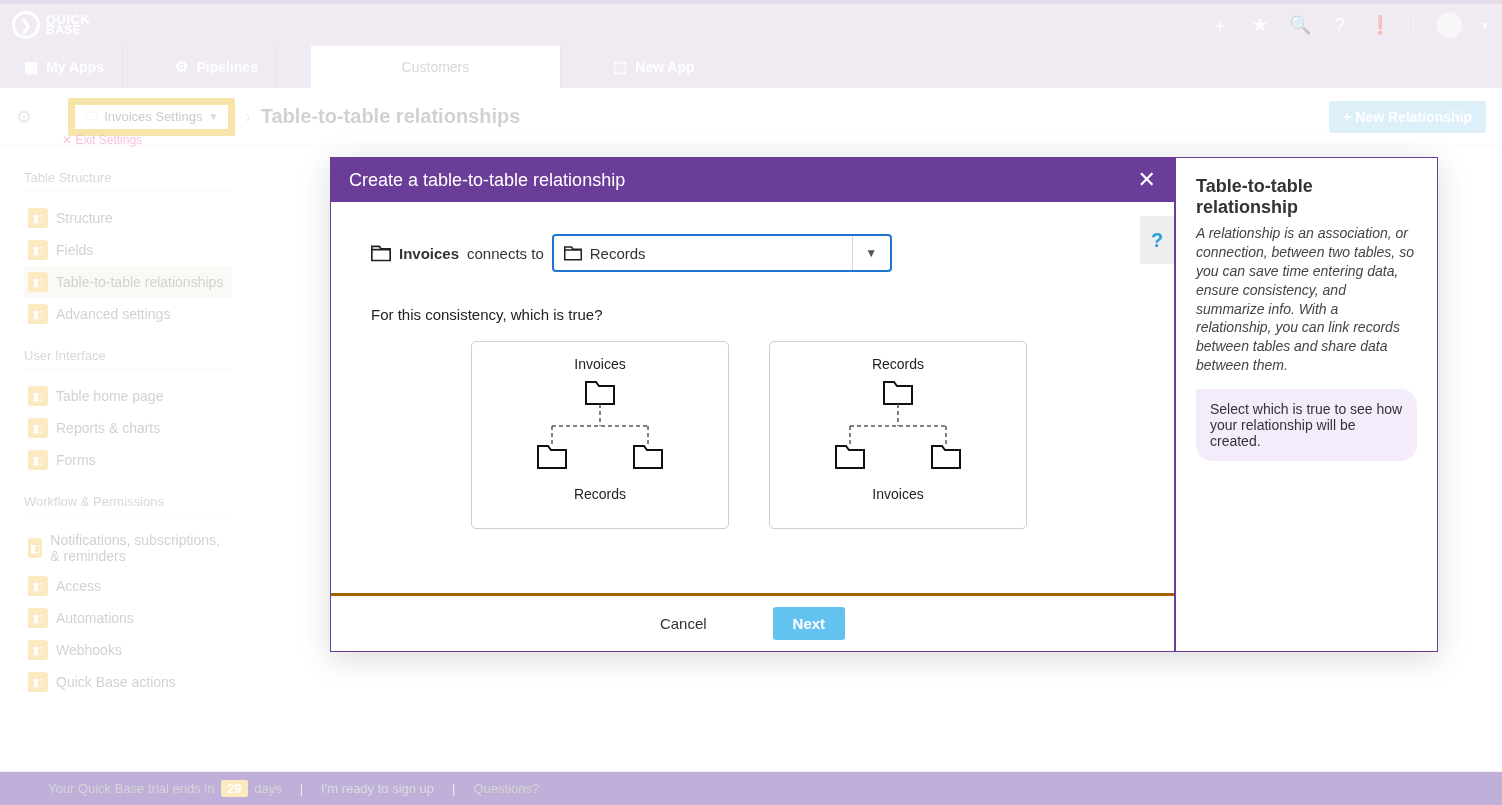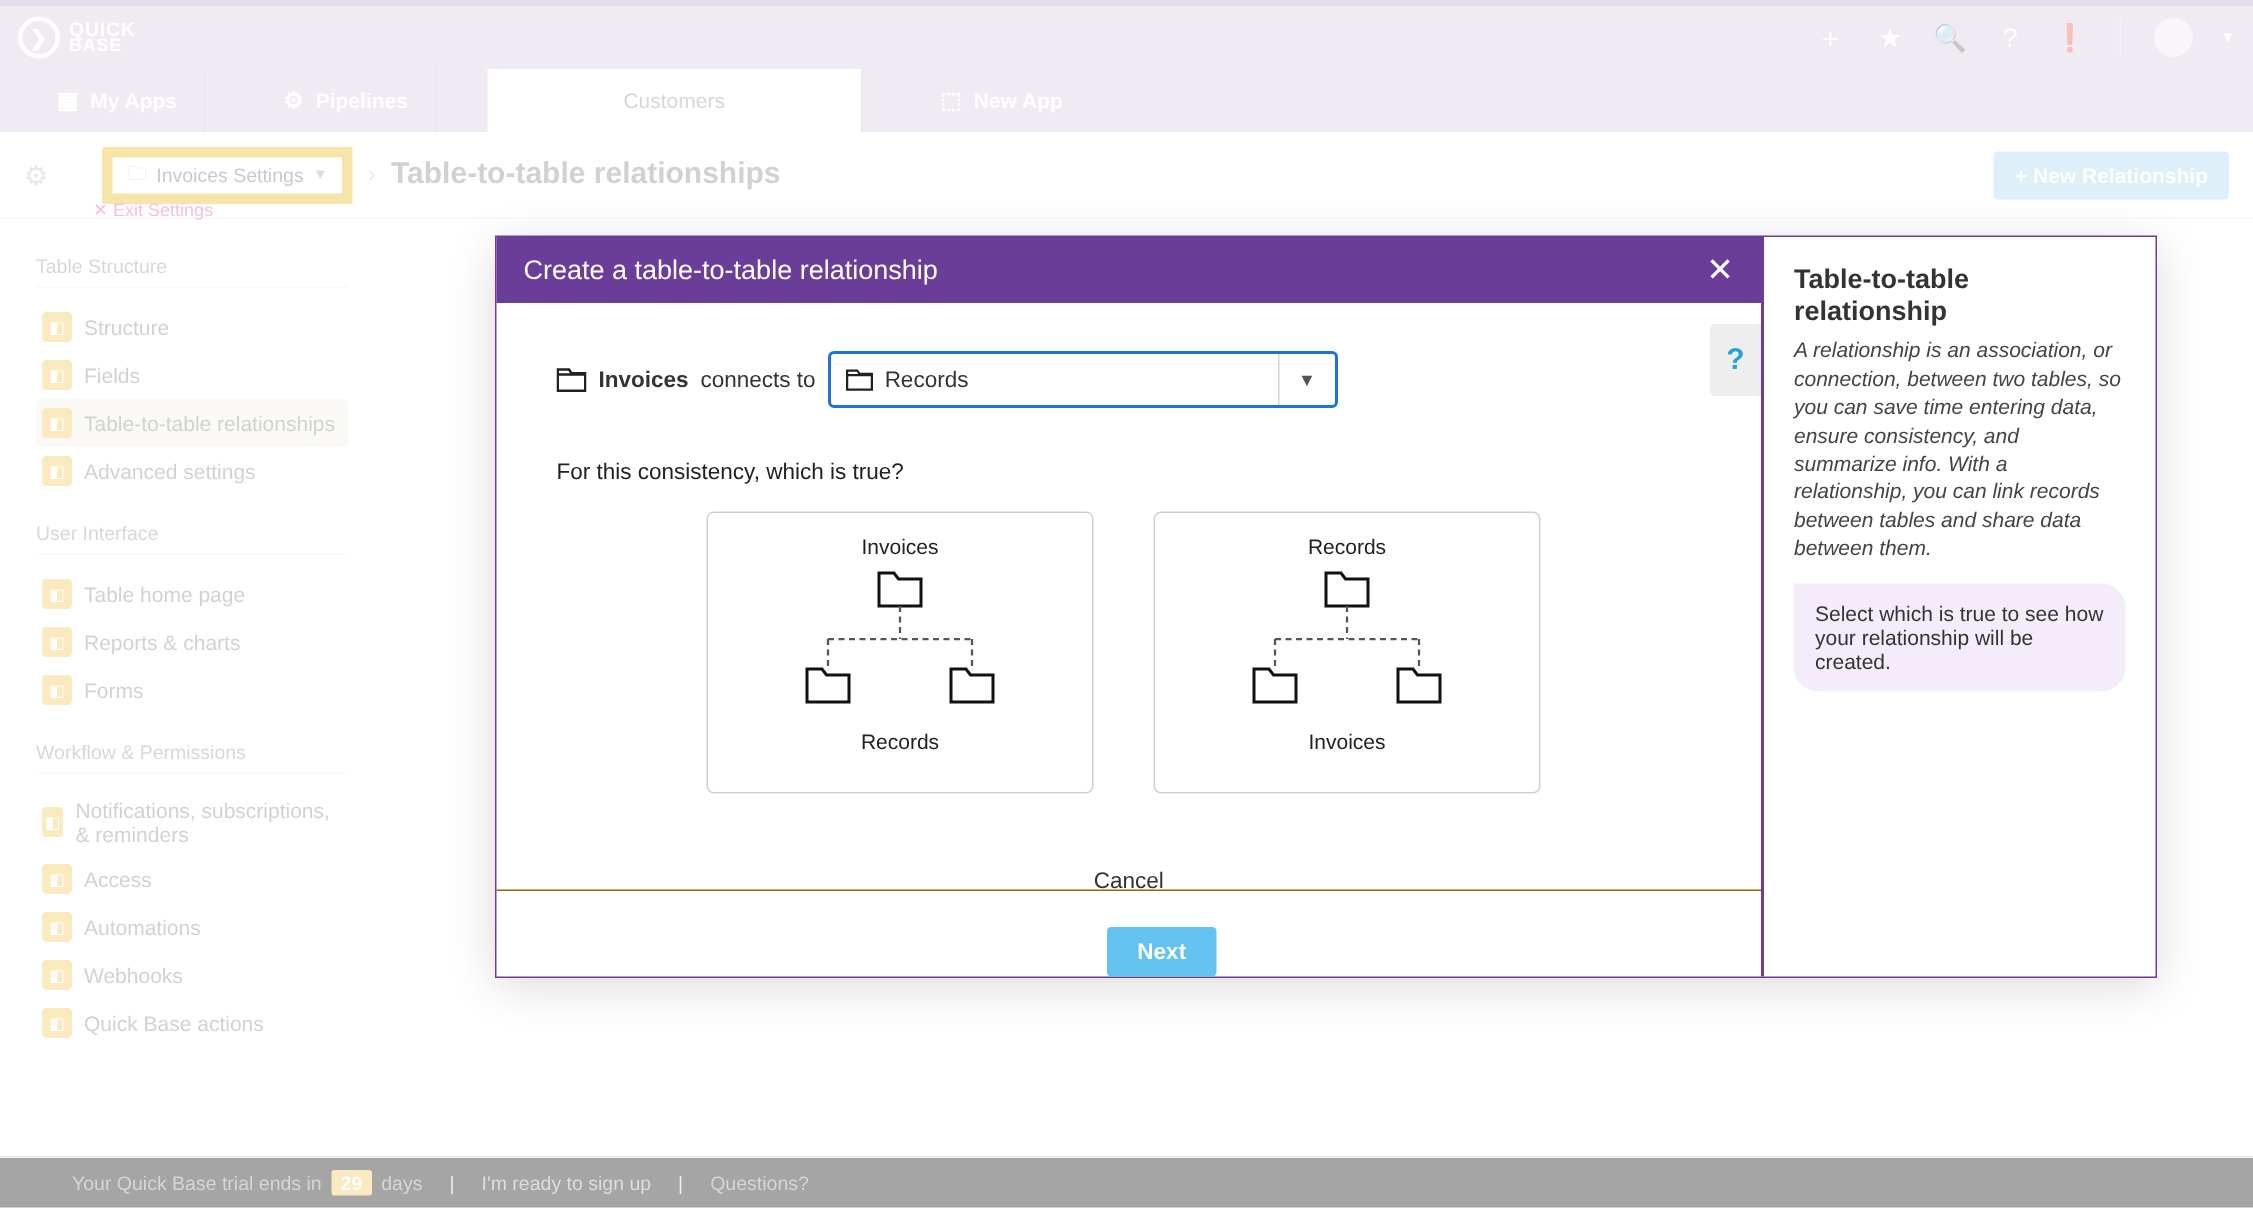--- a/index.html
+++ b/index.html
@@ -12,21 +12,21 @@
   .brand .logo { width: 28px; height: 28px; border: 3px solid #fff; border-radius: 50%; display: flex; align-items: center; justify-content: center; color: #fff; font-size: 14px; font-weight: 900; }
   .brand .wordmark { line-height: 0.9; font-size: 12px; }
   .brand .wordmark .line1 { font-size: 13px; }
   .topbar-right { margin-left: auto; display: flex; align-items: center; gap: 18px; color: #fff; }
   .topbar-right .ic { width: 22px; height: 22px; display: flex; align-items: center; justify-content: center; font-size: 18px; }
   .topbar-right .sep { width: 1px; height: 26px; background: #e7dbec; margin: 0 4px; }
   .avatar { width: 26px; height: 26px; border-radius: 50%; background: #eee6f3; }
   .caret { font-size: 10px; color: #fff; }
 
   
-  .tabs { height: 42px; background: #d7c7df; display: flex; align-items: stretch; padding-left: 20px; gap: 34px; }
+  .tabs { height: 42px; background: #d7c7df; display: flex; align-items: stretch; padding-left: 6px; gap: 34px; }
   .tab { display: flex; align-items: center; gap: 8px; padding: 0 18px; color: #fff; font-size: 14px; font-weight: 600; border-right: 1px solid #c6b1d3; cursor: pointer; }
   .tab.active { background: #fff; color: #8a8f98; font-weight: 500; min-width: 250px; justify-content: center;}
   .tab .ic { font-size: 15px; }
 
   
   .pagehdr { height: 58px; border-bottom: 1px solid #ececec; display: flex; align-items: center; padding: 0 16px; }
   .gear { color: #bdbdbd; font-size: 18px; margin-right: 36px; }
   .settings-pill { border: 7px solid #eab308; border-radius: 2px; height: 38px; display: flex; align-items: center; gap: 6px; padding: 0 10px; color: #666; font-size: 13px; }
   .settings-pill .fic { color: #bbb; }
   .crumb-sep { color: #c5c5c5; margin: 0 10px; font-size: 16px; }
@@ -37,40 +37,40 @@
   
   .mainarea { position: absolute; left: 0; right: 0; top: 146px; bottom: 34px; display: flex; }
   .sidebar { width: 248px; padding: 20px 16px 16px 24px; color: #8f8f8f; font-size: 14px; }
   .sidebar h5 { font-size: 13px; font-weight: 400; color: #8f8f8f; margin: 18px 0 10px; border-bottom: 1px solid #eee; padding-bottom: 6px; }
   .sidebar h5:first-child{ margin-top: 4px;}
   .sidebar .item { display: flex; align-items: center; gap: 8px; padding: 6px 4px; border-radius: 3px; color: #7e7e7e; }
   .sidebar .item.active { background: #f4f0e6; }
   .sidebar .item .sq { width: 20px; height: 20px; background: #f5c14a; border-radius: 3px; display:flex; align-items:center; justify-content:center; color:#fff; font-size:11px; }
 
   
-  .footer { position: absolute; bottom: 0; left: 0; right: 0; height: 34px; background: #000000; display: flex; align-items: center; gap: 18px; padding: 0 48px; font-size: 13px; color: #8b8b8b; border-top: 1px solid #e0e0e0; }
+  .footer { position: absolute; bottom: 0; left: 0; right: 0; height: 34px; background: #4c1d95; display: flex; align-items: center; gap: 18px; padding: 0 48px; font-size: 13px; color: #8b8b8b; border-top: 1px solid #e0e0e0; }
   .footer .daysbox { display:inline-block; background:#f5c14a; color:#fff; padding:1px 6px; border-radius:2px; margin:0 3px; font-weight:600;}
   .footer .vsep{ color:#ccc;}
 
   
   .modal-wrap { position: absolute; left: 330px; top: 157px; width: 1108px; height: 495px; display: flex; box-shadow: 0 6px 30px rgba(0,0,0,0.15); background:#fff; border:1px solid #6a3d99;}
   .modal-left { flex: 0 0 845px; display: flex; flex-direction: column; border-right: 2px solid #6a3d99; }
   .modal-title { background: #6a3d99; color: #fff; height: 44px; display: flex; align-items: center; padding: 0 18px; font-size: 18px; justify-content: space-between; }
   .modal-title .x { font-size: 22px; cursor: pointer; }
   .modal-body { flex: 1; padding: 32px 40px 0 40px; position:relative;}
   .help-chip { position:absolute; right:0; top:14px; width:34px; height:48px; background:#eeeeee; border-radius:3px 0 0 3px; color:#2aa0d8; display:flex; align-items:center; justify-content:center; font-size:20px; font-weight:700;}
   .connect-row { display: flex; align-items: center; gap: 8px; font-size: 15px; color:#333;}
   .connect-row b { font-weight:700;}
   .select { border: 2px solid #1e74d2; border-radius: 4px; height: 38px; width: 340px; display: flex; align-items: center; padding: 0 10px; gap:8px; position:relative; }
   .select .chev { position:absolute; right:0; top:0; bottom:0; width:38px; display:flex; align-items:center; justify-content:center; border-left:1px solid #d6d6d6; color:#555; font-size:12px;}
   .q { margin-top: 34px; font-size: 15px; color:#222;}
   .cards { display: flex; gap: 40px; margin-top: 18px; margin-left: 100px;}
   .card { width: 258px; height: 188px; border: 1px solid #cfcfcf; border-radius: 5px; display:flex; flex-direction:column; align-items:center; padding:14px 0; font-size:14px; color:#222; cursor:pointer;}
   .card svg { margin: 2px 0;}
-  .modal-footer { height: 58px; border-top: 1px solid #a16207; display:flex; align-items:center; justify-content:flex-end; gap: 22px; padding:0 24px;flex-direction:column;}
+  .modal-footer { height: 58px; border-top: 3px solid #a16207; display:flex; align-items:center; justify-content:center; gap: 22px; padding:0 24px;}
   .btn-cancel { color:#333; font-size:15px; cursor:pointer;}
   .btn-next { background:#63c2f0; color:#fff; padding:8px 20px; border-radius:3px; font-size:15px; font-weight:600; cursor:pointer;margin-left:44px;}
 
   .modal-right { flex: 1; padding: 18px 20px; font-size: 14px; color:#333;}
   .modal-right h3 { font-size: 18px; font-weight:700; margin-bottom: 6px;}
   .modal-right p { line-height: 1.35; color:#444;font-style:italic;}
   .hint { margin-top: 14px; background: #f4ecfb; border-radius: 0 16px 16px 16px; padding: 12px 14px; color:#333;}
 </style>
 </head>
 <body>

